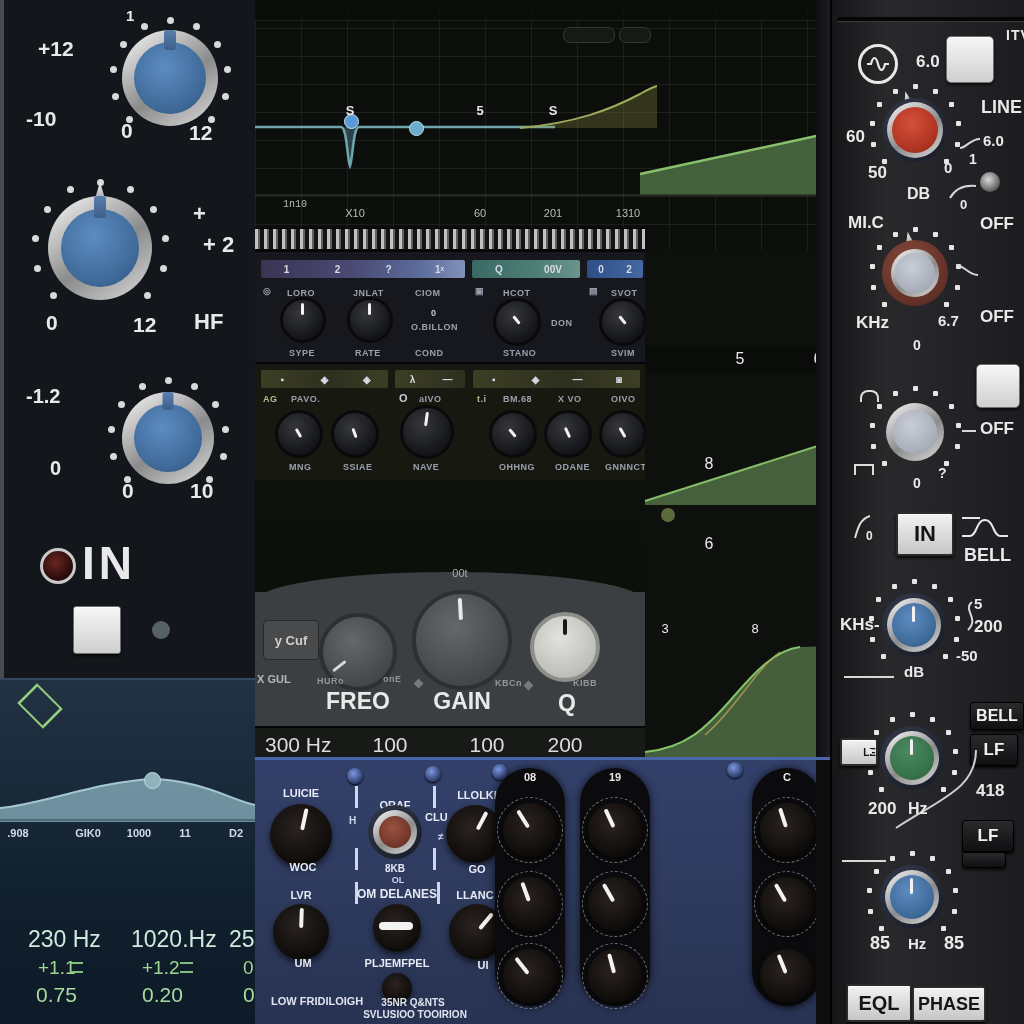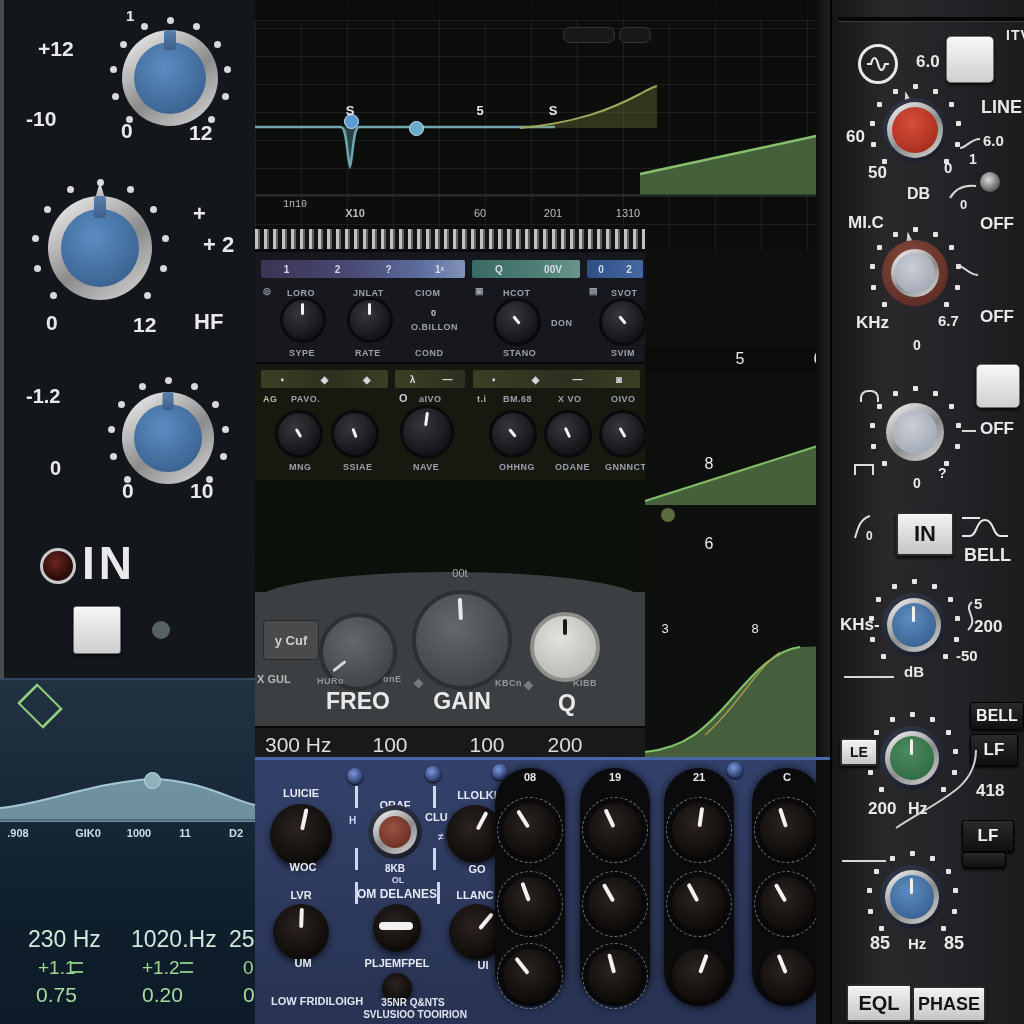--- a/index.html
+++ b/index.html
@@ -191,21 +191,21 @@
       <line x1="0" y1="195" x2="575" y2="195" stroke="#2a352a" stroke-width="1.5"></line>
     </svg>
     <div class="node" style="left:89px;top:114px;width:13px;height:13px;background:#5b9bd5;border:1px solid #cfe3f5;"></div>
     <div class="node" style="left:154px;top:121px;width:13px;height:13px;background:#6aaecc;border:1px solid #bcdcec;"></div>
     <div class="lbl ctr" style="left:95px;top:104px;font-size:13px;">S</div>
     <div class="lbl ctr" style="left:225px;top:104px;font-size:13px;">5</div>
     <div class="lbl ctr" style="left:298px;top:104px;font-size:13px;">S</div>
     <div class="pill" style="left:308px;top:27px;width:50px;height:14px;"></div>
     <div class="pill" style="left:364px;top:27px;width:30px;height:14px;"></div>
     <div class="lbl ctr" style="left:40px;top:200px;font-size:10px;color:#b9bdb9;font-weight:normal;font-family:Liberation Mono, monospace;">1n10</div>
-    <div class="lbl ctr" style="left:100px;top:208px;font-size:11px;color:#b9bdb9;font-weight:bold;">X10</div>
+    <div class="lbl ctr" style="left:100px;top:208px;font-size:11px;color:#b9bdb9;font-weight:normal;">X10</div>
     <div class="lbl ctr" style="left:225px;top:208px;font-size:11px;color:#b9bdb9;font-weight:normal;">60</div>
     <div class="lbl ctr" style="left:298px;top:208px;font-size:11px;color:#b9bdb9;font-weight:normal;">201</div>
     <div class="lbl ctr" style="left:373px;top:208px;font-size:11px;color:#b9bdb9;font-weight:normal;">1310</div>
     <div class="keys"></div>
   </div>
 
   <div id="row1" class="abs">
     <div class="hdr" style="left:6px;top:8px;width:204px;background:linear-gradient(90deg,#3a3454,#4a4a74 45%,#5c6c9c 78%,#8292ba);">
       <span>1</span>
       <span>2</span>
@@ -451,34 +451,20 @@
         </div>
       <div class="bknob" style="left:35px;top:136px;width:54px;height:54px;">
           <div class="tickarc" style="width:64px;height:64px;"></div>
           <div class="ptrw" style="top:4px;height:20px;transform-origin:50% 23px;transform:rotate(-30deg);"></div>
         </div>
       <div class="bknob" style="left:35px;top:208px;width:54px;height:54px;">
           <div class="tickarc" style="width:64px;height:64px;"></div>
           <div class="ptrw" style="top:4px;height:20px;transform-origin:50% 23px;transform:rotate(-15deg);"></div>
         </div>
     </div>
-    <div class="plate" style="left:409px;">
-      <div class="lbl ctr" style="left:35px;top:4px;font-size:11px;">21</div>
-      <div class="bknob" style="left:35px;top:62px;width:54px;height:54px;">
-          <div class="tickarc" style="width:64px;height:64px;"></div>
-          <div class="ptrw" style="top:4px;height:20px;transform-origin:50% 23px;transform:rotate(8deg);"></div>
-        </div>
-      <div class="bknob" style="left:35px;top:136px;width:54px;height:54px;">
-          <div class="tickarc" style="width:64px;height:64px;"></div>
-          <div class="ptrw" style="top:4px;height:20px;transform-origin:50% 23px;transform:rotate(-28deg);"></div>
-        </div>
-      <div class="bknob" style="left:35px;top:208px;width:54px;height:54px;">
-          <div class="ptrw" style="top:4px;height:20px;transform-origin:50% 23px;transform:rotate(20deg);"></div>
-        </div>
-    </div>
     <div class="plate" style="left:497px;">
       <div class="lbl ctr" style="left:35px;top:4px;font-size:11px;">C</div>
       <div class="bknob" style="left:35px;top:62px;width:54px;height:54px;">
           <div class="tickarc" style="width:64px;height:64px;"></div>
           <div class="ptrw" style="top:4px;height:20px;transform-origin:50% 23px;transform:rotate(-18deg);"></div>
         </div>
       <div class="bknob" style="left:35px;top:136px;width:54px;height:54px;">
           <div class="tickarc" style="width:64px;height:64px;"></div>
           <div class="ptrw" style="top:4px;height:20px;transform-origin:50% 23px;transform:rotate(-30deg);"></div>
         </div>
@@ -587,21 +573,21 @@
       </svg>
     <div class="lbl" style="left:142px;top:596px;font-size:15px;">5</div>
     <div class="lbl" style="left:142px;top:618px;font-size:17px;">200</div>
     <div class="lbl" style="left:124px;top:648px;font-size:15px;">-50</div>
     <div class="lbl" style="left:72px;top:664px;font-size:15px;">dB</div>
     <div class="abs" style="left:12px;top:676px;width:50px;height:2px;background:#d8d8d8;"></div>
 
     <div class="kbtn" style="left:138px;top:702px;width:52px;height:26px;font-size:16px;">
         <span>BELL</span>
       </div>
-    <div class="lgbtn" style="left:8px;top:738px;width:34px;height:24px;font-size:14px;">
+    <div class="lgbtn" style="left:8px;top:738px;width:34px;height:24px;font-size:10px;justify-content:flex-end;">
         <span>LE</span>
       </div>
     <div class="kwrap" style="left:80px;top:758px;">
       <div class="dots d44"></div>
       <div class="kring darkbase" style="width:64px;height:64px;">
         <div class="kring" style="position:relative;transform:none;width:54px;height:54px;">
           <div class="kcap cap-green" style="width:44px;height:44px;">
               <div class="ptrw" style="top:3px;height:16px;width:3px;"></div>
             </div>
         </div>

